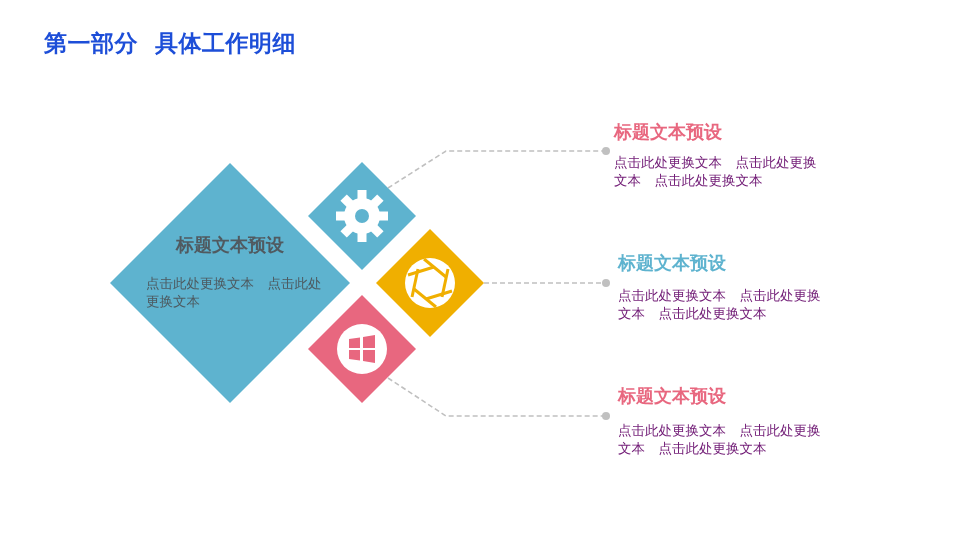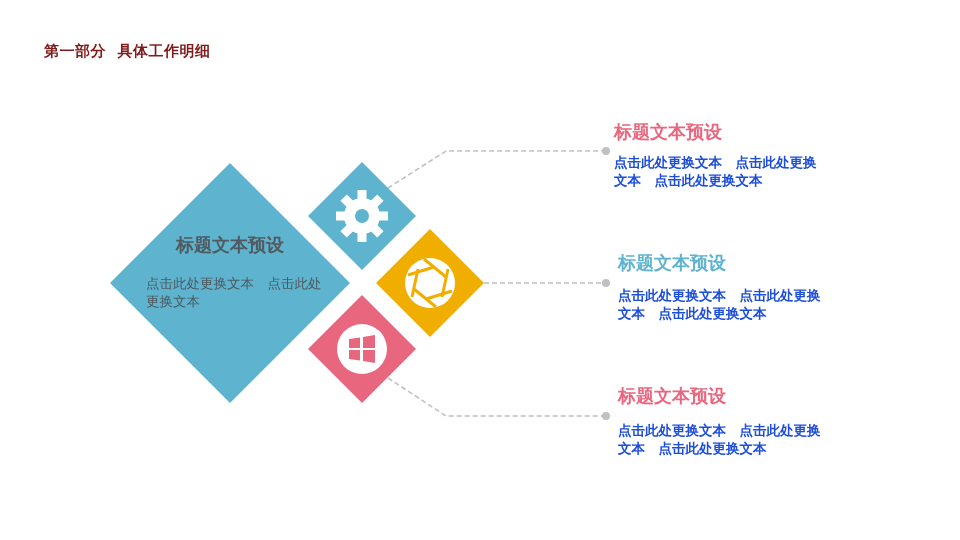--- a/index.html
+++ b/index.html
@@ -2,36 +2,36 @@
 <html><head>
 <meta charset="utf-8">
 <style>
   html, body { margin: 0; padding: 0; }
   body {
     width: 960px; height: 540px; position: relative; overflow: hidden;
     background: #ffffff;
     font-family: "DejaVu Sans", "Liberation Sans", sans-serif;
   }
   .page-title {
-    position: absolute; left: 44px; top: 42px;
-    font-size: 15px; font-weight: bold; color: #7f1d1d; letter-spacing: 0.5px;
+    position: absolute; left: 44px; top: 28px;
+    font-size: 23px; font-weight: bold; color: #1d4ed8; letter-spacing: 0.5px;
     white-space: pre;
   }
   svg.canvas { position: absolute; left: 0; top: 0; }
   .main-title {
     position: absolute; left: 150px; top: 233px; width: 160px; text-align: center;
     font-size: 18px; font-weight: bold; color: #505a60;
   }
   .main-desc {
     position: absolute; left: 146px; top: 274px; width: 180px;
     font-size: 13.5px; line-height: 18px; color: #4d5a60;
   }
   .item { position: absolute; width: 230px; }
   .item-title { font-size: 18px; font-weight: bold; line-height: 22px; }
-  .item-desc { margin-top: 8px; font-size: 13.5px; line-height: 18px; color: #1d4ed8; width: 215px; font-weight: bold; }
+  .item-desc { margin-top: 8px; font-size: 13.5px; line-height: 18px; color: #701a75; width: 215px; }
 </style>
 </head>
 <body>
 
 <div class="page-title">第一部分  具体工作明细</div>
 
 <svg class="canvas" width="960" height="540" viewBox="0 0 960 540">
 
   <g fill="none" stroke="#C0C0C0" stroke-width="1.6" stroke-dasharray="5,3">
     <polyline points="388,188 446,151 606,151"></polyline>

